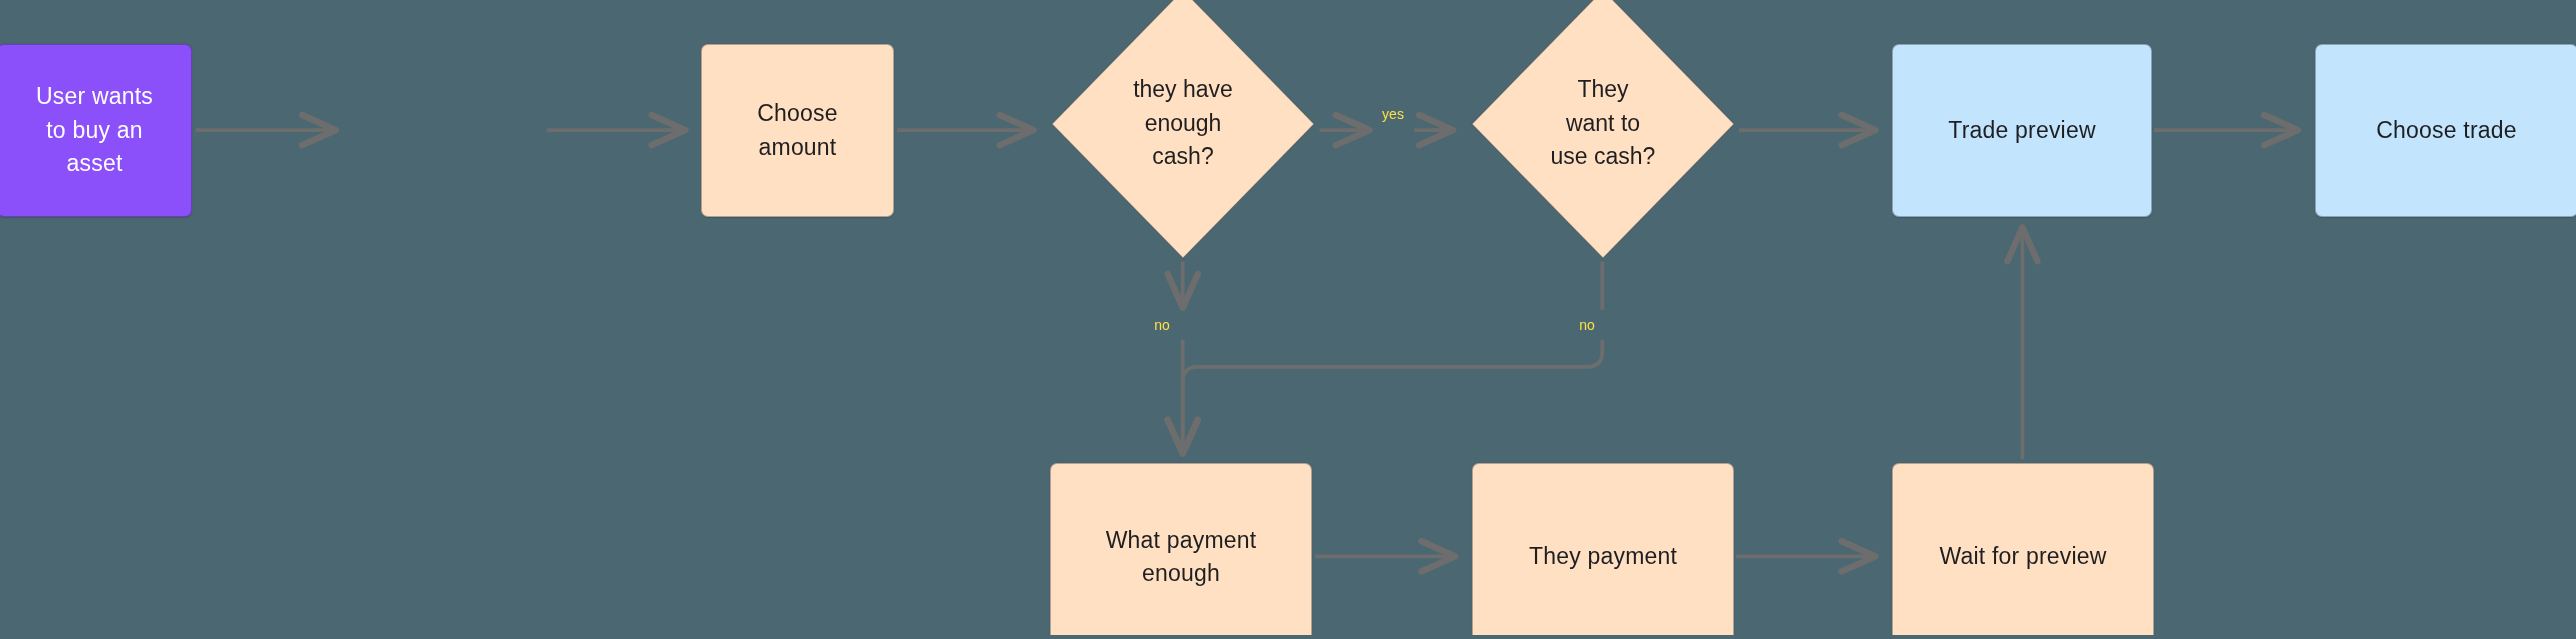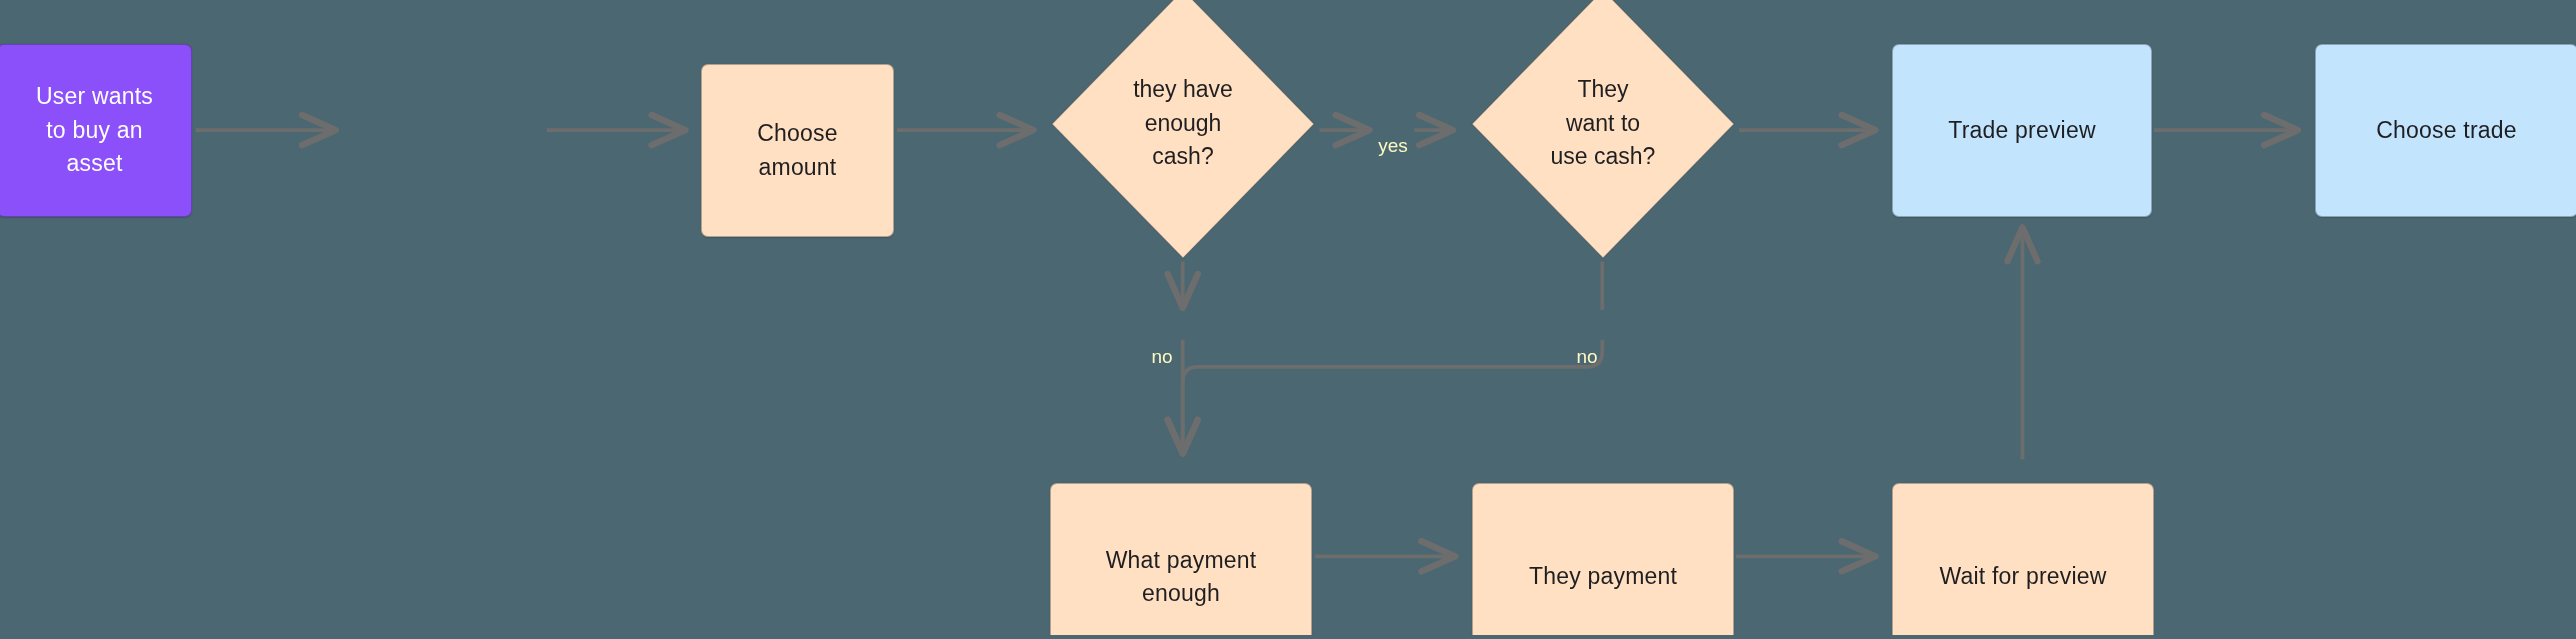--- a/index.html
+++ b/index.html
@@ -38,21 +38,21 @@
     border-radius: 6.8px;
     border: 0.8px solid rgba(40,40,50,0.35);
     box-shadow: 0 0.8px 1.5px rgba(0,0,0,0.18);
   }
   .node-label {
     display: block;
     white-space: pre-line;
     padding: 0 10.5px;
   }
   .fill-purple { background: #8b50fa; color: #ffffff; }
-  .fill-peach  { background: #ffe0c2; color: #1f1f22; margin-top: 20px; }
+  .fill-peach  { background: #ffe0c2; color: #1f1f22; }
   .fill-blue   { background: #c2e4fd; color: #1f1f22; justify-content: center; }
 
   .diamond-wrap {
     position: absolute;
   }
   .diamond-shape {
     position: absolute;
     left: 0; top: 0;
     width: 100%; height: 100%;
   }
@@ -66,25 +66,24 @@
     text-align: center;
     font-size: 23px;
     line-height: 1.45;
     color: #1f1f22;
     white-space: pre-line;
     font-family: "Liberation Sans", sans-serif;
   }
   .edge-label {
     position: absolute;
     font-family: "Liberation Sans", sans-serif;
-    font-size: 19px;
-    color: #fef9c3;
+    font-size: 14px;
+    color: #fde047;
     transform: translate(-50%, -50%);
     white-space: nowrap;
-    margin-top: 32px;
   }
 </style>
 </head>
 <body>
 
 <div id="canvas">
 
   <svg id="edges" viewBox="0 0 3424 850" width="2576" height="639" xmlns="http://www.w3.org/2000/svg">
     <defs>
       <marker id="arrow" markerWidth="14" markerHeight="14" refX="10.5" refY="5" orient="auto" markerUnits="strokeWidth">

